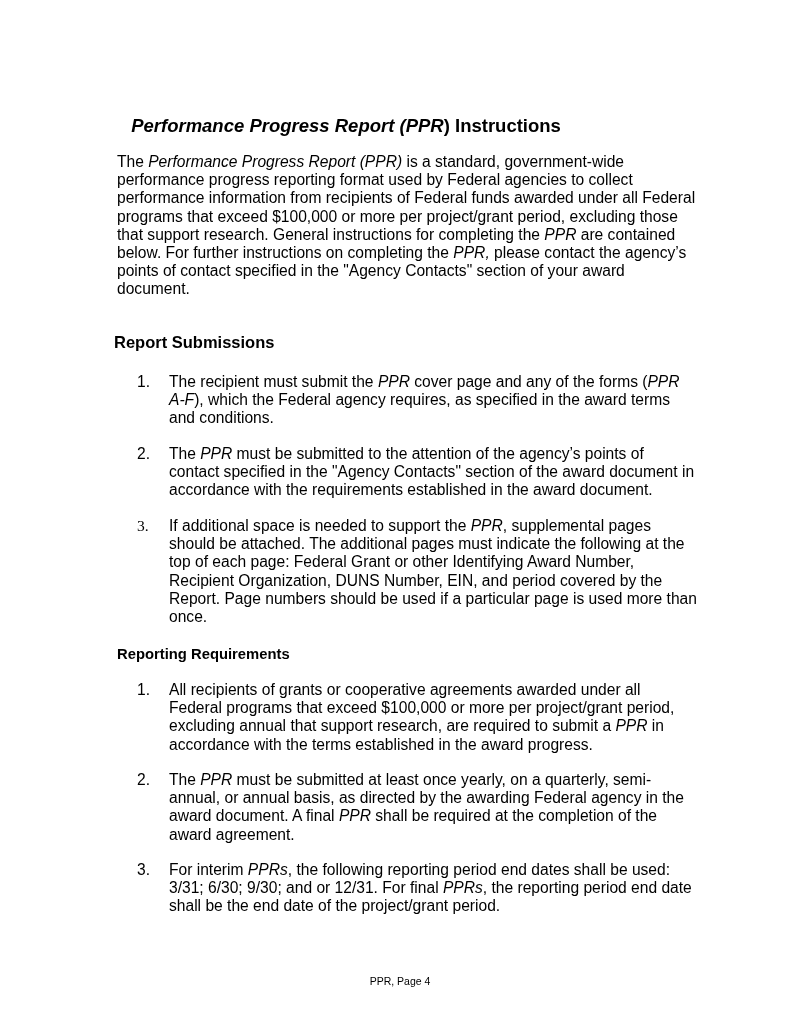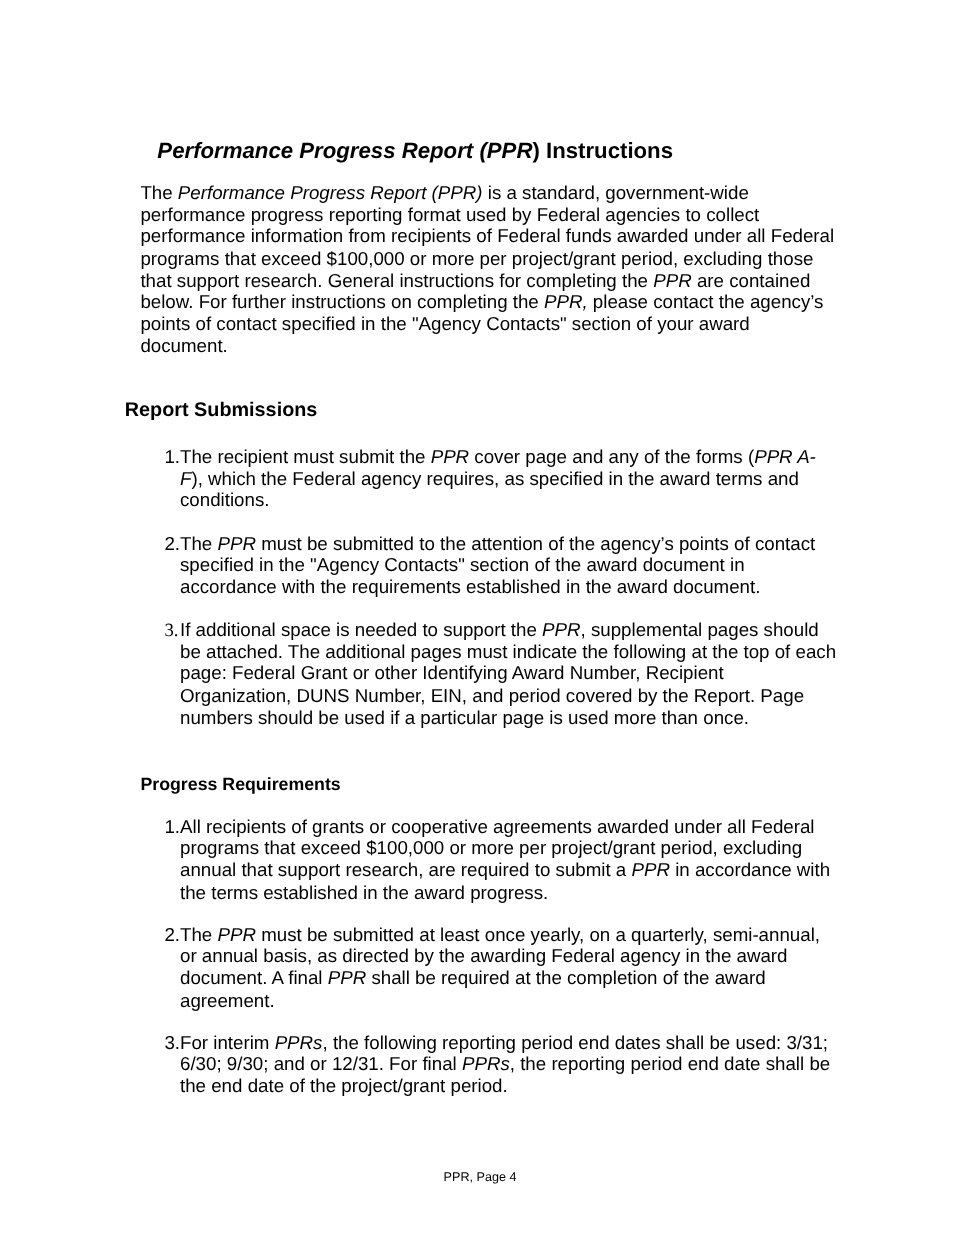--- a/index.html
+++ b/index.html
@@ -9,32 +9,32 @@
     }
     .title {
       position: absolute; left: 0; width: 692px; top: 114px;
       text-align: center; font-weight: bold; font-size: 18.5px; line-height: 24px;
     }
     .para {
       position: absolute; left: 117px; width: 580px;
       font-size: 15.6px; line-height: 18.2px;
     }
     .h2 {
-      position: absolute; left: 104px; font-weight: bold; font-size: 16.5px; line-height: 20px; text-align: right;
+      position: absolute; left: 114px; font-weight: bold; font-size: 16.5px; line-height: 20px; text-align: right;
     }
     .h3 {
       position: absolute; left: 117px; font-weight: bold; font-size: 14.8px; line-height: 18px;
     }
     .item {
       position: absolute; left: 137px; width: 560px;
       font-size: 15.6px; line-height: 18.2px;
     }
     .item .num { position: absolute; left: 0; top: 0; }
     .item .num.serif { font-family: "Liberation Serif", serif; font-size: 15.6px; }
-    .item .body { margin-left: 13px; display: block; }
+    .item .body { margin-left: 32px; display: block; }
     .footer {
       position: absolute; left: 0; width: 800px; top: 975px;
       text-align: center; font-size: 10.5px; line-height: 13px;
     }
     i { font-style: italic; }
   </style>
 </head>
 <body>
 
 <div class="title"><i>Performance Progress Report (PPR</i><span>) Instructions</span></div>
@@ -51,21 +51,21 @@
 <div class="item" style="top:445px;">
   <span class="num">2.</span>
   <span class="body"><span>The </span><i>PPR</i><span> must be submitted to the attention of the agency’s points of contact specified in the "Agency Contacts" section of the award document in accordance with the requirements established in the award document.</span></span>
 </div>
 
 <div class="item" style="top:517px;">
   <span class="num serif">3.</span>
   <span class="body"><span>If additional space is needed to support the </span><i>PPR</i><span>, supplemental pages should be attached.  The additional pages must indicate the following at the top of each page: Federal Grant or other Identifying Award Number, Recipient Organization, DUNS Number, EIN, and period covered by the Report.  Page numbers should be used if a particular page is used more than once.</span></span>
 </div>
 
-<div class="h3" style="top:645px;">Progress Requirements</div>
+<div class="h3" style="top:645px;">Reporting Requirements</div>
 
 <div class="item" style="top:681px;">
   <span class="num">1.</span>
   <span class="body"><span>All recipients of grants or cooperative agreements awarded under all Federal programs that exceed $100,000 or more per project/grant period, excluding annual that support research, are required to submit a </span><i>PPR</i><span> in accordance with the terms established in the award progress.</span></span>
 </div>
 
 <div class="item" style="top:771px;">
   <span class="num">2.</span>
   <span class="body"><span>The </span><i>PPR</i><span> must be submitted at least once yearly, on a quarterly, semi-annual, or annual basis, as directed by the awarding Federal agency in the award document.  A final </span><i>PPR</i><span> shall be required at the completion of the award agreement.</span></span>
 </div>

